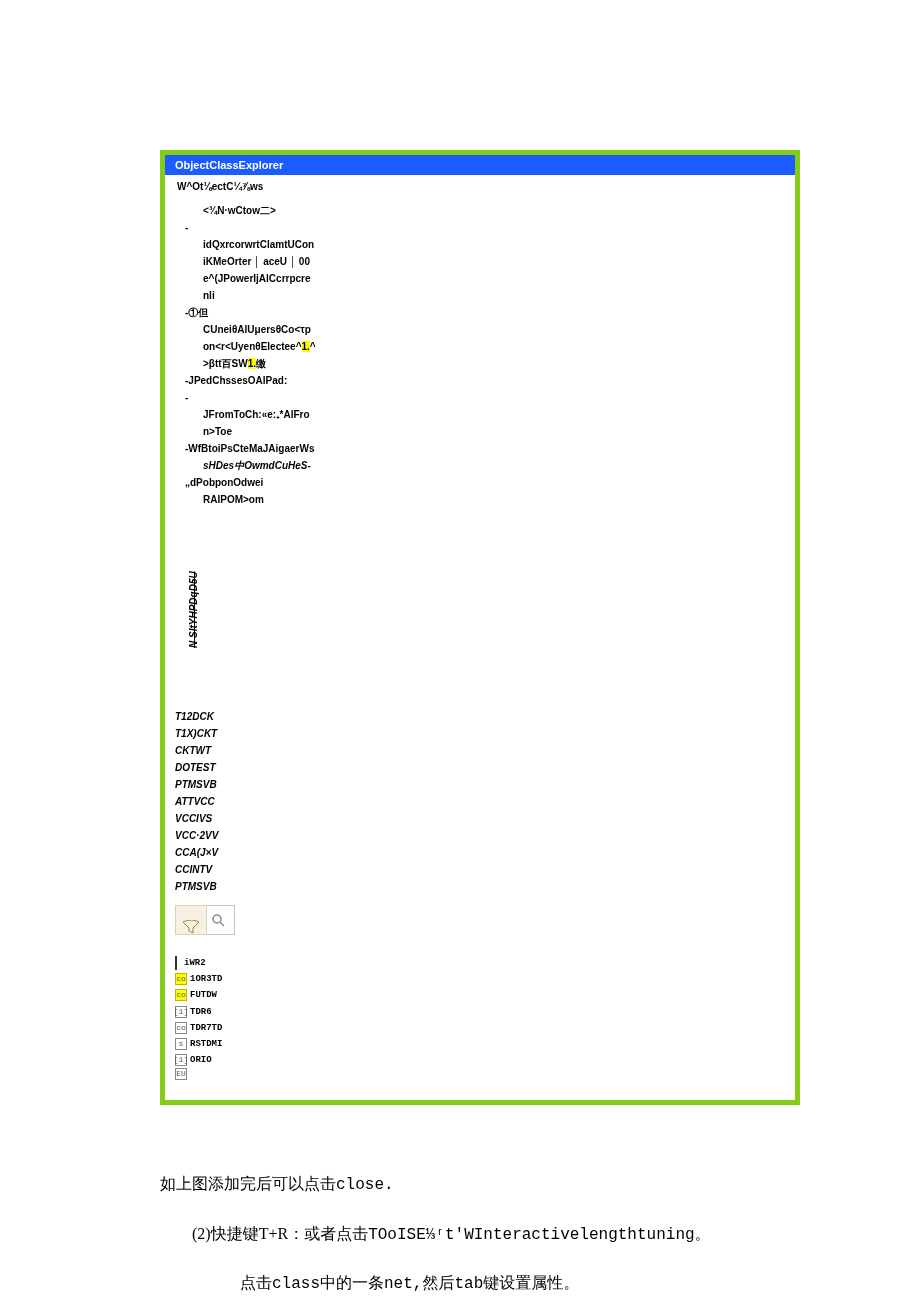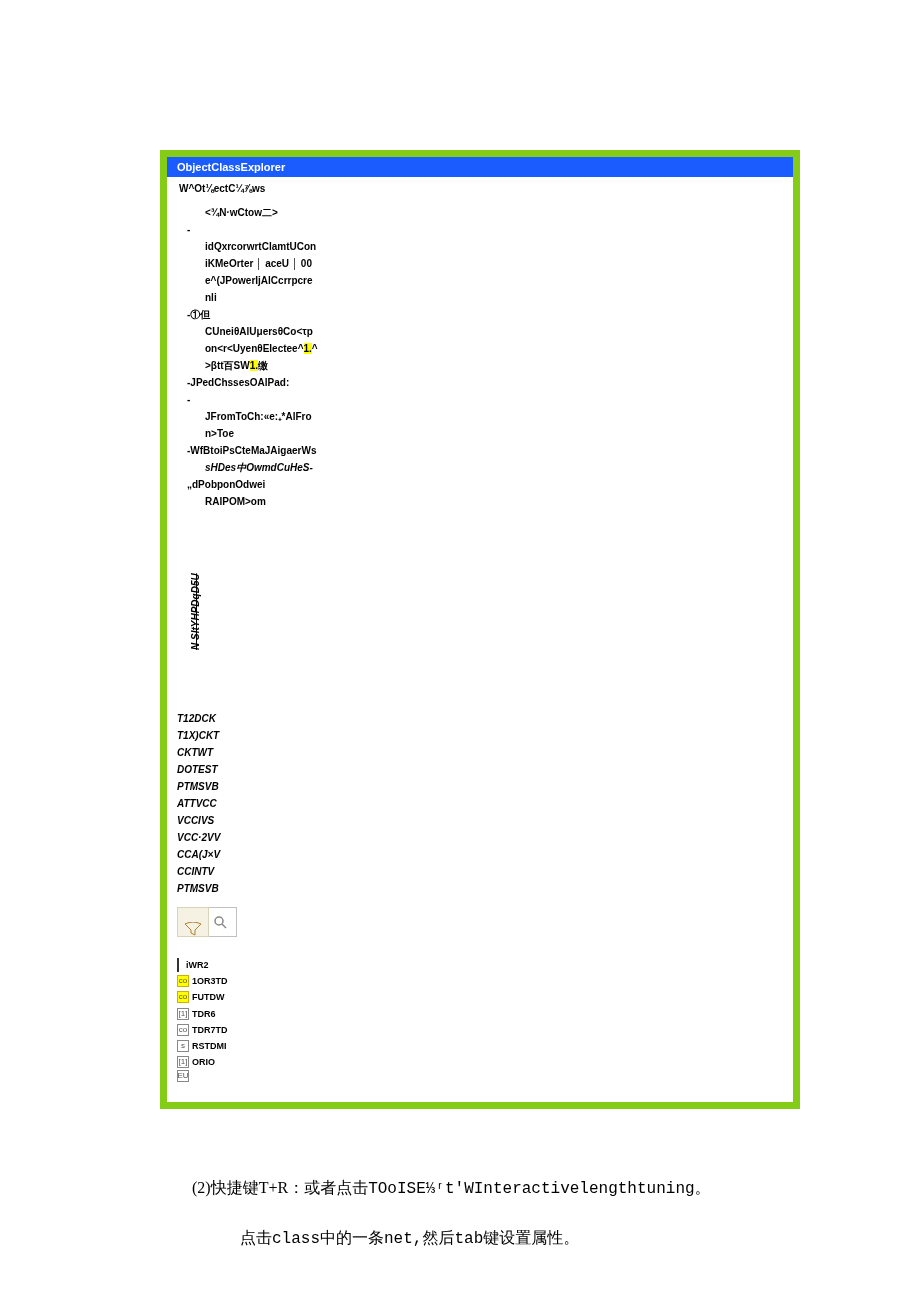--- a/index.html
+++ b/index.html
@@ -6,21 +6,21 @@
     margin: 0;
     padding: 0;
     background: #fff;
     font-family: Arial, "Microsoft YaHei", sans-serif;
     width: 920px;
   }
   .page {
     padding: 150px 120px 60px 160px;
   }
   .app-window {
-    border: 7px solid #84cc16;
+    border: 5px solid #84cc16;
     margin-bottom: 60px;
   }
   .titlebar {
     background: #1a5cff;
     color: #fff;
     font-size: 11px;
     font-weight: bold;
     padding: 4px 10px;
   }
   .subheader {
@@ -93,20 +93,21 @@
     background: #fff;
     display: flex;
     align-items: center;
     padding: 2px 4px;
     height: 24px;
   }
   .search-box svg { width: 14px; height: 14px; }
   .right-lists {
     display: flex;
     gap: 10px;
+    font-family: Liberation Mono, monospace;
   }
   .tree-col {
     width: 60px;
     font-size: 9px;
     line-height: 1.8;
   }
   .tree-item { display: flex; align-items: center; gap: 3px; }
   .tree-icon {
     width: 10px; height: 10px;
     border: 1px solid #888;
@@ -236,20 +237,23 @@
               </div>
           </div>
 
         </div>
       </div>
 
     </div>
   </div>
 
   <div class="body-text">
+    <p>
+      <span>如上图添加完后可以点击</span><span class="mono">close.</span>
+    </p>
     <p class="indent-p">
       <span>(2)快捷键T+R：或者点击</span><span class="mono">TOoISE⅓ʳt′WInteractivelengthtuning</span><span>。</span>
     </p>
     <p class="indent-p2">
       <span>点击</span><span class="mono">class</span><span>中的一条</span><span class="mono">net,</span><span>然后</span><span class="mono">tab</span><span>键设置属性。</span>
     </p>
   </div>
 
 </div>
 

